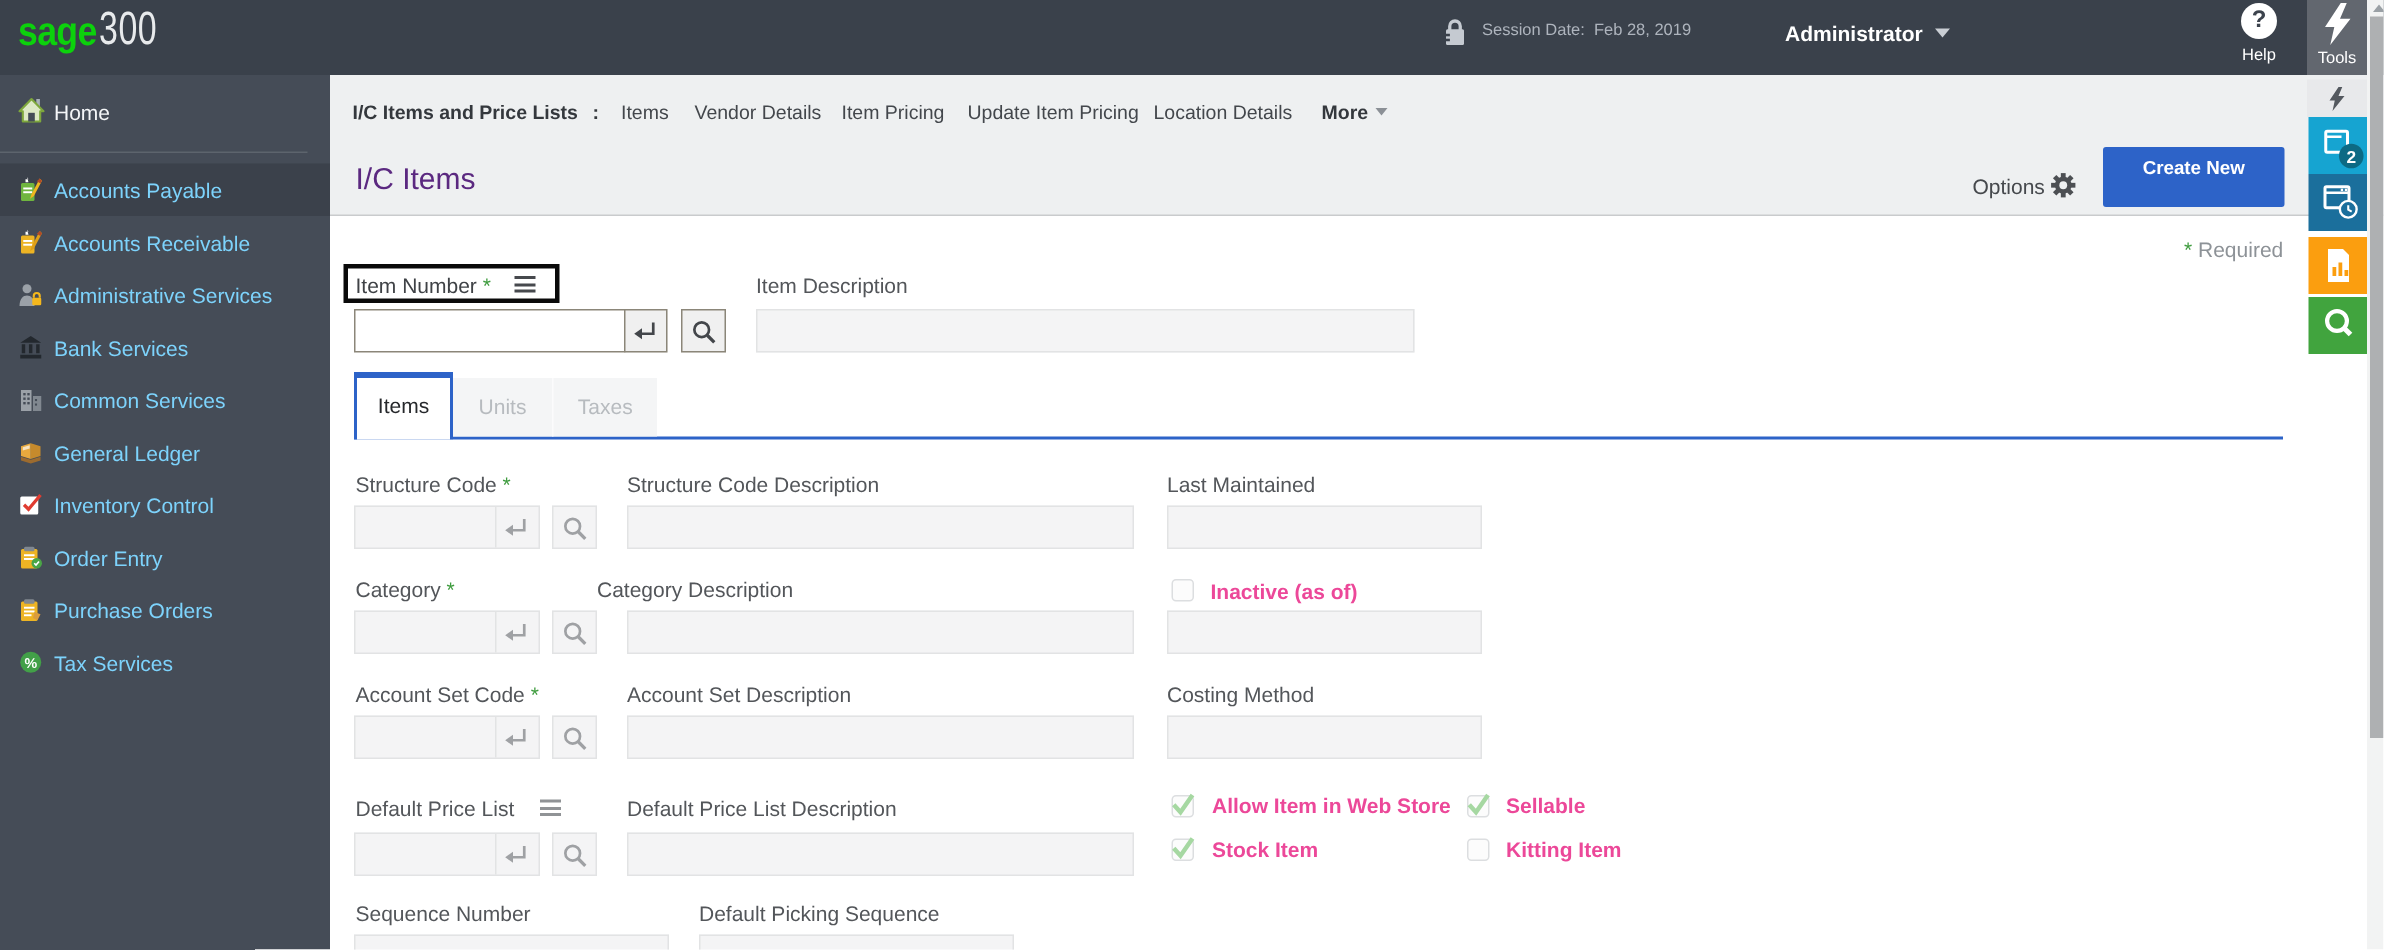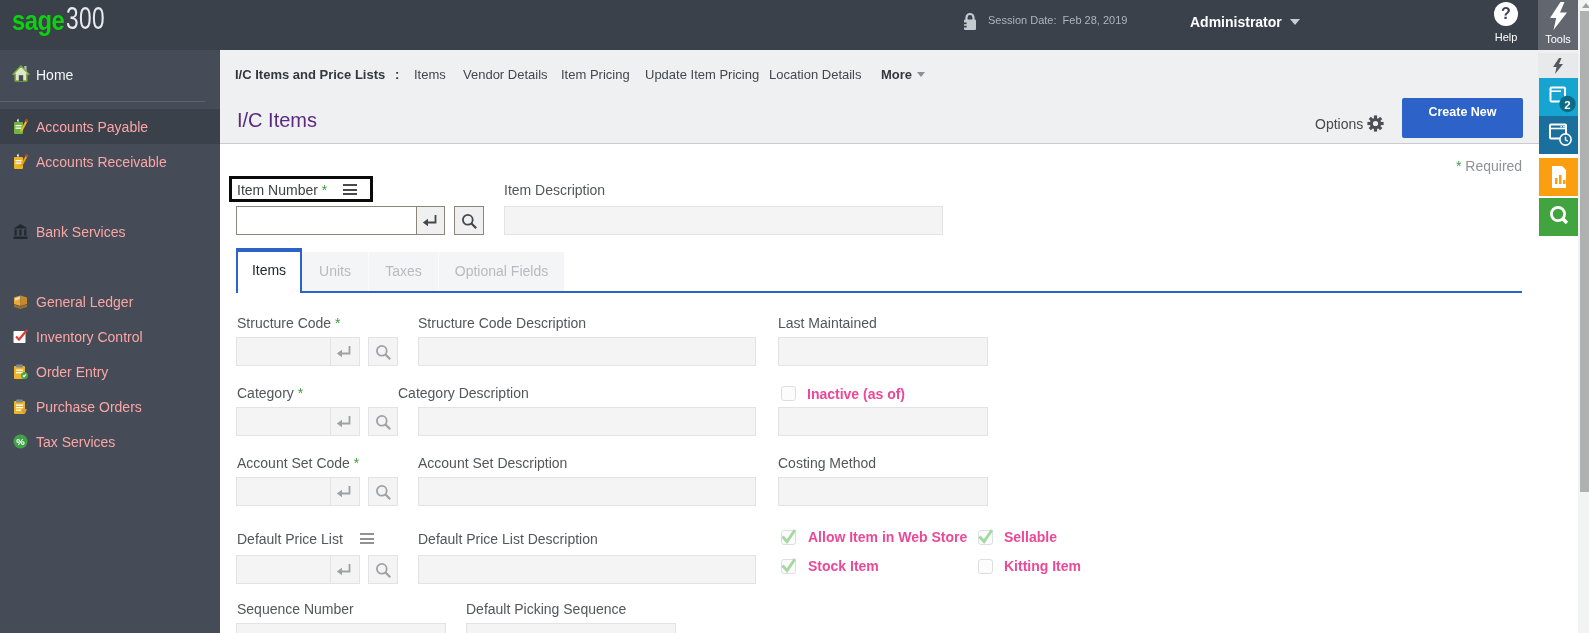--- a/index.html
+++ b/index.html
@@ -21,21 +21,21 @@
 #helplabel { position:absolute; left:1486px; top:31px; width:40px; text-align:center; font-size:11px; color:#fff; }
 #toolsblock { position:absolute; left:1538px; top:0; width:40px; height:53px; background:#62676f; }
 #toolslabel { position:absolute; left:1538px; top:33px; width:40px; text-align:center; font-size:11px; color:#fff; }
 
 
 #sidebar { position:absolute; left:0; top:50px; width:220px; height:583px; background:#454c57;padding-left:44px; }
 #homerow { position:absolute; left:0; top:0; width:220px; height:51px; }
 #homerow .txt { position:absolute; left:36px; top:17px; font-size:14px; color:#f4f6f8; }
 #sidesep { position:absolute; left:0; top:51px; width:205px; height:1px; background:#5d646d; }
 .menuitem { position:absolute; left:0; width:220px; height:35px; }
-.menuitem .txt { position:absolute; left:36px; top:10px; font-size:14px; color:#fca5a5; }
+.menuitem .txt { position:absolute; left:36px; top:10px; font-size:14px; color:#7dd3fc; }
 .menuitem .ic { position:absolute; left:12px; top:9px; width:17px; height:17px; }
 .mi-sel { background:#3b414b; }
 
 
 #band { position:absolute; left:220px; top:50px; width:1369px; height:94px; background:#eef0f1; border-bottom:1px solid #c9cbcd; }
 .bc { position:absolute; top:17px; font-size:13px; color:#43474c; white-space:nowrap; }
 .bcb { font-weight:bold; color:#34383d; }
 #title { position:absolute; left:17px; top:59px; font-size:20px; font-weight:normal; color:#5b2980; }
 #optionslbl { position:absolute; left:1095px; top:66px; font-size:14px; color:#46494d; }
 #gearwrap { position:absolute; left:1147px; top:65px; width:17px; height:17px; }
@@ -130,29 +130,55 @@
     <svg class="ic" viewBox="0 0 17 17">
       <rect x="2" y="4" width="9" height="12" rx="1" fill="#edb424"></rect>
       <rect x="3.5" y="7" width="6" height="1.3" fill="#fff"></rect>
           <rect x="3.5" y="9.5" width="6" height="1.3" fill="#fff"></rect>
       <path d="M14.5 1 L9 11.5 l-1 3 2.6-1.8 L16 2.5 Z" fill="#e0a018"></path>
       <path d="M14.5 1 L16 2.5 l-1 1.8 -2.5-1.5 Z" fill="#b04a28"></path>
       <path d="M6 3.5 h-2 v-2 h2 l-1-1.5 Z" fill="#fff" transform="translate(1,0)"></path>
     </svg>
     <div class="txt">Accounts Receivable</div>
       </div>
+  <div class="menuitem" style="top:129px">
+    <svg class="ic" viewBox="0 0 17 17">
+      <circle cx="6" cy="4.5" r="3" fill="#9ba1a8"></circle>
+      <path d="M1 16 c0-5 2.5-7 5-7 s5 2 5 7 Z" fill="#9ba1a8"></path>
+      <path d="M10.5 10.5 v-1.2 a2 2 0 0 1 4 0 v1.2" fill="none" stroke="#f5b81d" stroke-width="1.4"></path>
+      <rect x="9.5" y="10.5" width="6" height="5" rx="0.8" fill="#f5b81d"></rect>
+    </svg>
+    <div class="txt">Administrative Services</div>
+      </div>
   <div class="menuitem" style="top:164px">
     <svg class="ic" viewBox="0 0 17 17">
       <path d="M8.5 1 L1.5 5.5 h14 Z" fill="#23282e"></path>
       <rect x="2.5" y="6.5" width="2.3" height="6" fill="#23282e"></rect>
       <rect x="7.3" y="6.5" width="2.3" height="6" fill="#23282e"></rect>
       <rect x="12.1" y="6.5" width="2.3" height="6" fill="#23282e"></rect>
       <rect x="1.5" y="13.5" width="14" height="2.5" fill="#23282e"></rect>
     </svg>
     <div class="txt">Bank Services</div>
+      </div>
+  <div class="menuitem" style="top:199px">
+    <svg class="ic" viewBox="0 0 17 17">
+      <rect x="2" y="2" width="7" height="14" fill="#9ba1a8"></rect>
+      <rect x="10" y="6" width="5.5" height="10" fill="#818890"></rect>
+      <g fill="#454c57">
+        <rect x="3.5" y="4" width="1.6" height="1.6"></rect>
+            <rect x="6.2" y="4" width="1.6" height="1.6"></rect>
+        <rect x="3.5" y="7" width="1.6" height="1.6"></rect>
+            <rect x="6.2" y="7" width="1.6" height="1.6"></rect>
+        <rect x="3.5" y="10" width="1.6" height="1.6"></rect>
+            <rect x="6.2" y="10" width="1.6" height="1.6"></rect>
+        <rect x="11.3" y="8" width="1.4" height="1.4"></rect>
+            <rect x="11.3" y="11" width="1.4" height="1.4"></rect>
+      </g>
+    </svg>
+    <div class="txt">Common Services</div>
       </div>
   <div class="menuitem" style="top:234px">
     <svg class="ic" viewBox="0 0 17 17">
       <path d="M2 11.5 L8.5 13.5 L15 11.5 V14 L8.5 16 L2 14 Z" fill="#9c6b2f"></path>
       <path d="M2 4.5 L8.5 2.5 V13 L2 11 Z" fill="#e8a93e"></path>
       <path d="M15 4.5 L8.5 2.5 V13 L15 11 Z" fill="#c68a2c"></path>
       <path d="M3.2 5.2 L7.8 3.8 V6 L3.2 7.4 Z" fill="#f7e3c0"></path>
     </svg>
     <div class="txt">General Ledger</div>
       </div>
@@ -245,21 +271,20 @@
   <svg style="position:absolute;left:6px;top:6px" width="17" height="17" viewBox="0 0 17 17">
     <circle cx="6.8" cy="6.8" r="4.9" fill="none" stroke="#43464a" stroke-width="1.8"></circle>
     <line x1="10.5" y1="10.5" x2="15.2" y2="15.2" stroke="#43464a" stroke-width="2.2"></line>
   </svg>
 </div>
 <div class="inp-off" style="left:504px;top:206px;width:439px"></div>
 
 <div id="tabline"></div>
 <div class="tab-dis" style="left:302px;width:66px">Units</div>
 <div class="tab-dis" style="left:368px;width:70px;border-left:1px solid #fbfbfc">Taxes</div>
-<div class="tab-dis" style="left:438px;width:126px;border-left:1px solid #fbfbfc">Optional Fields</div>
 <div id="tab-active">Items</div>
 
 <div class="flabel" style="left:237px;top:315px">Structure Code <span class="greenast">*</span></div>
 <div class="flabel" style="left:418px;top:315px">Structure Code Description</div>
 <div class="flabel" style="left:778px;top:315px">Last Maintained</div>
 <div class="combo-off" style="left:236px;top:337px">
       <div class="combo-sep"></div>
   <svg style="position:absolute;left:99px;top:6px" width="17" height="16" viewBox="0 0 17 16">
     <path d="M13.5 2 V9.5 H5" fill="none" stroke="#9fa1a4" stroke-width="1.8"></path>
     <polygon points="6,5.8 6,13.2 0.8,9.5" fill="#9fa1a4"></polygon>

